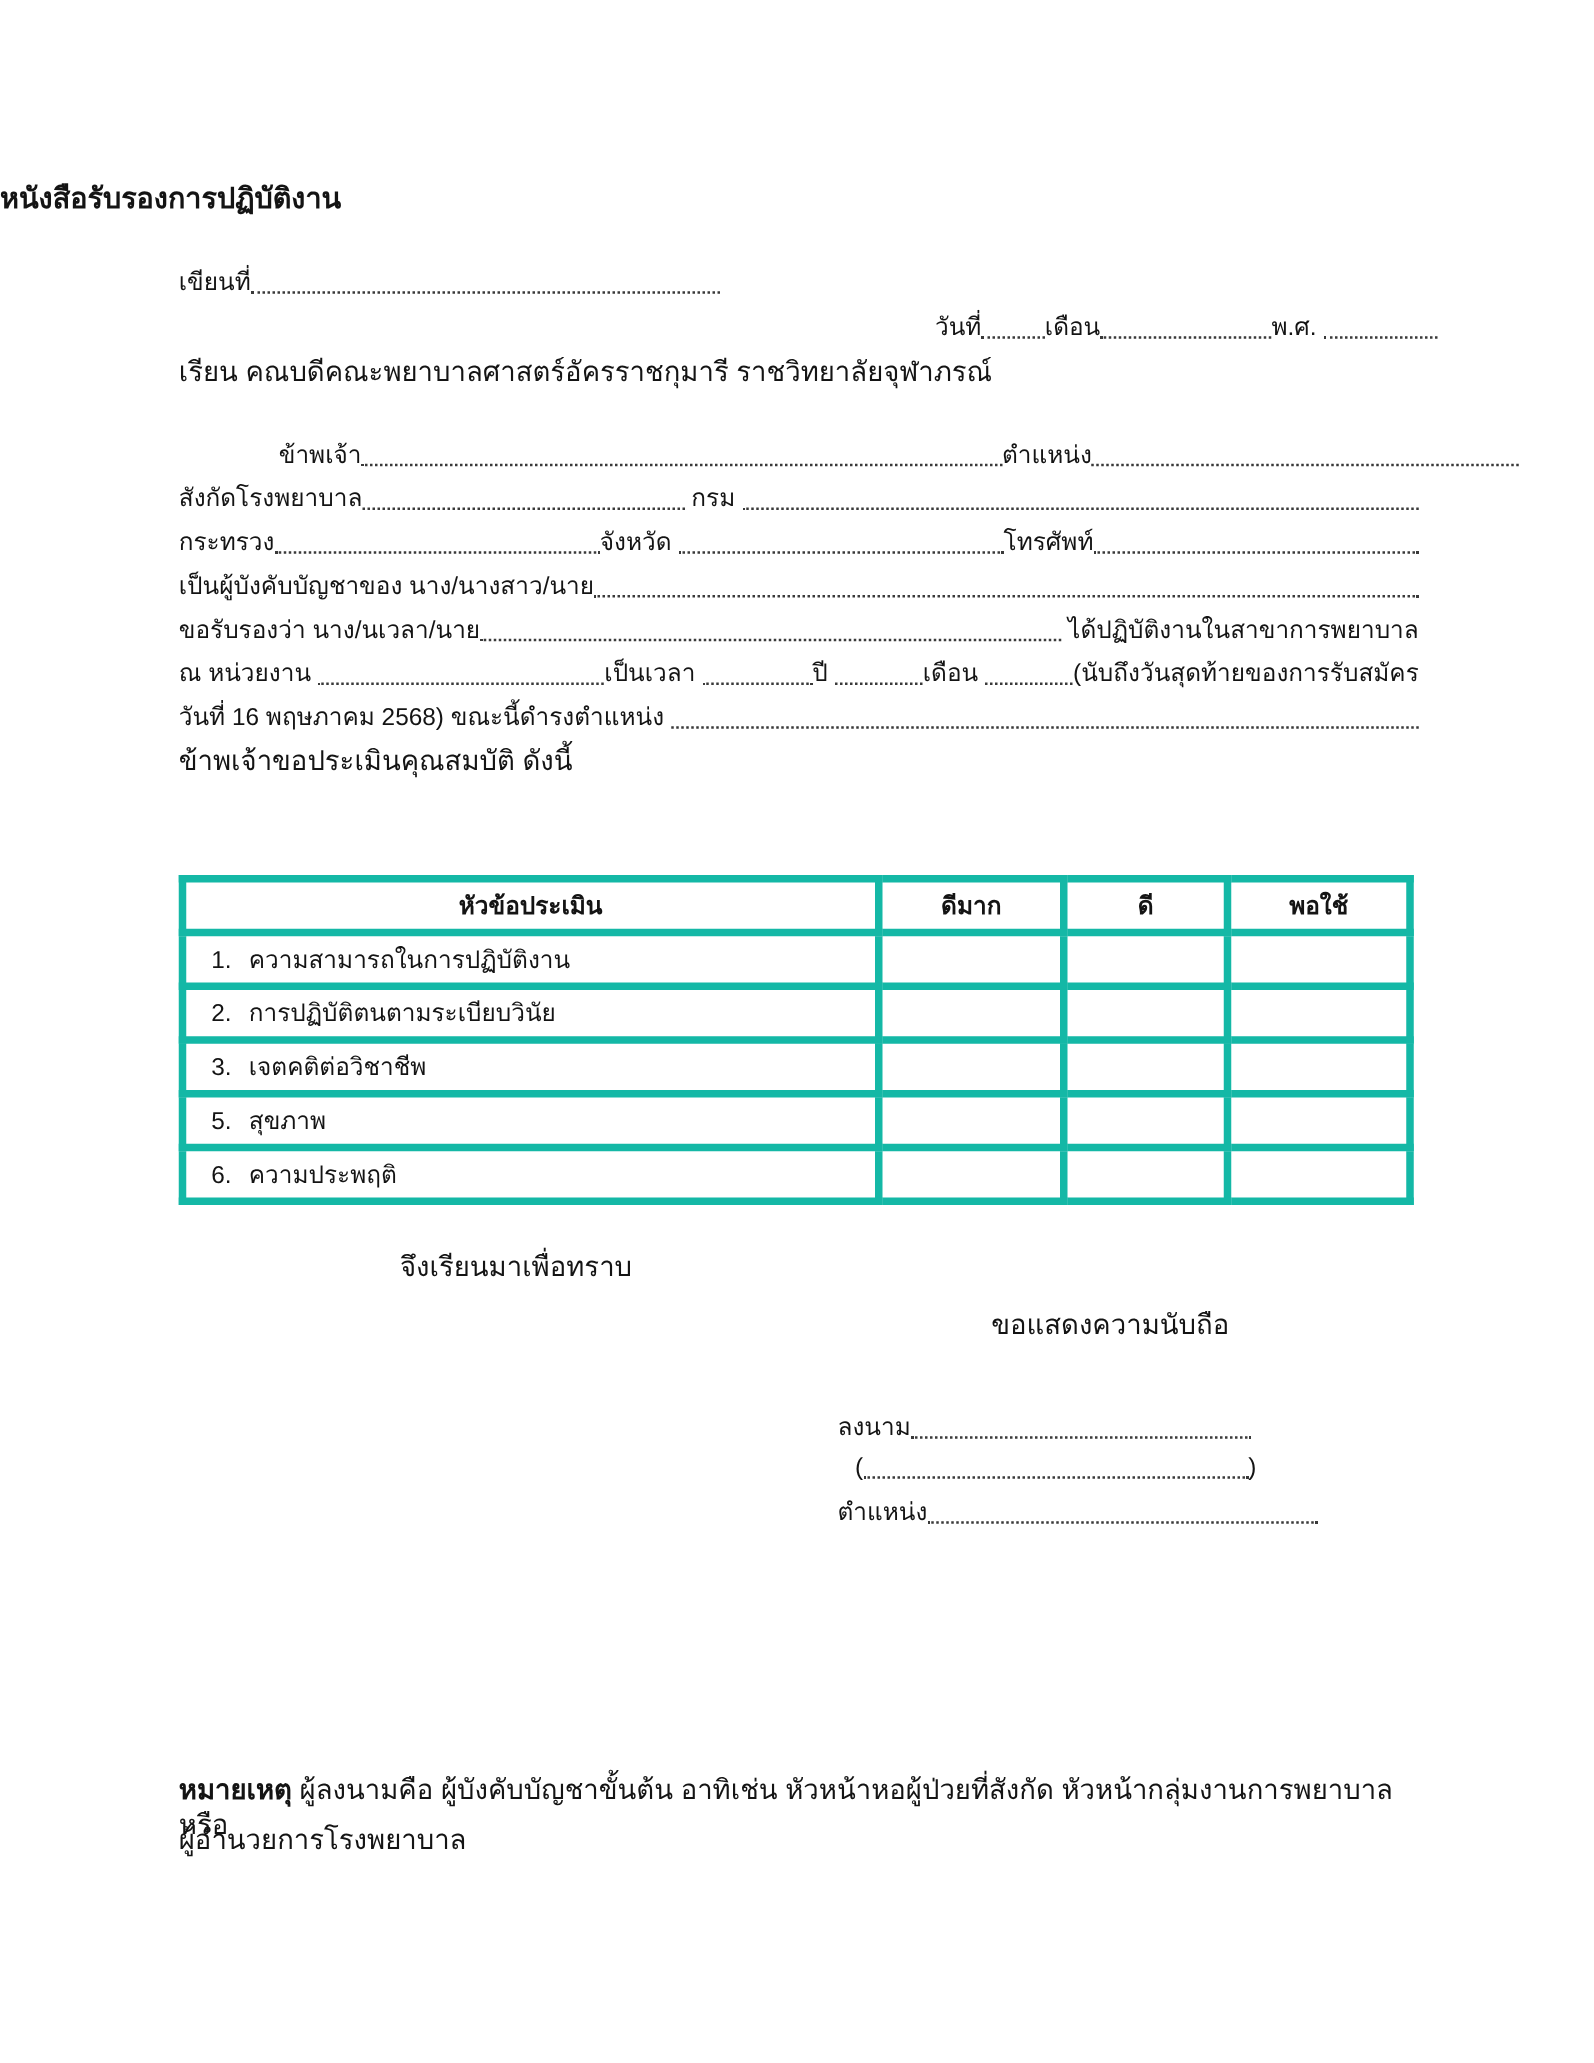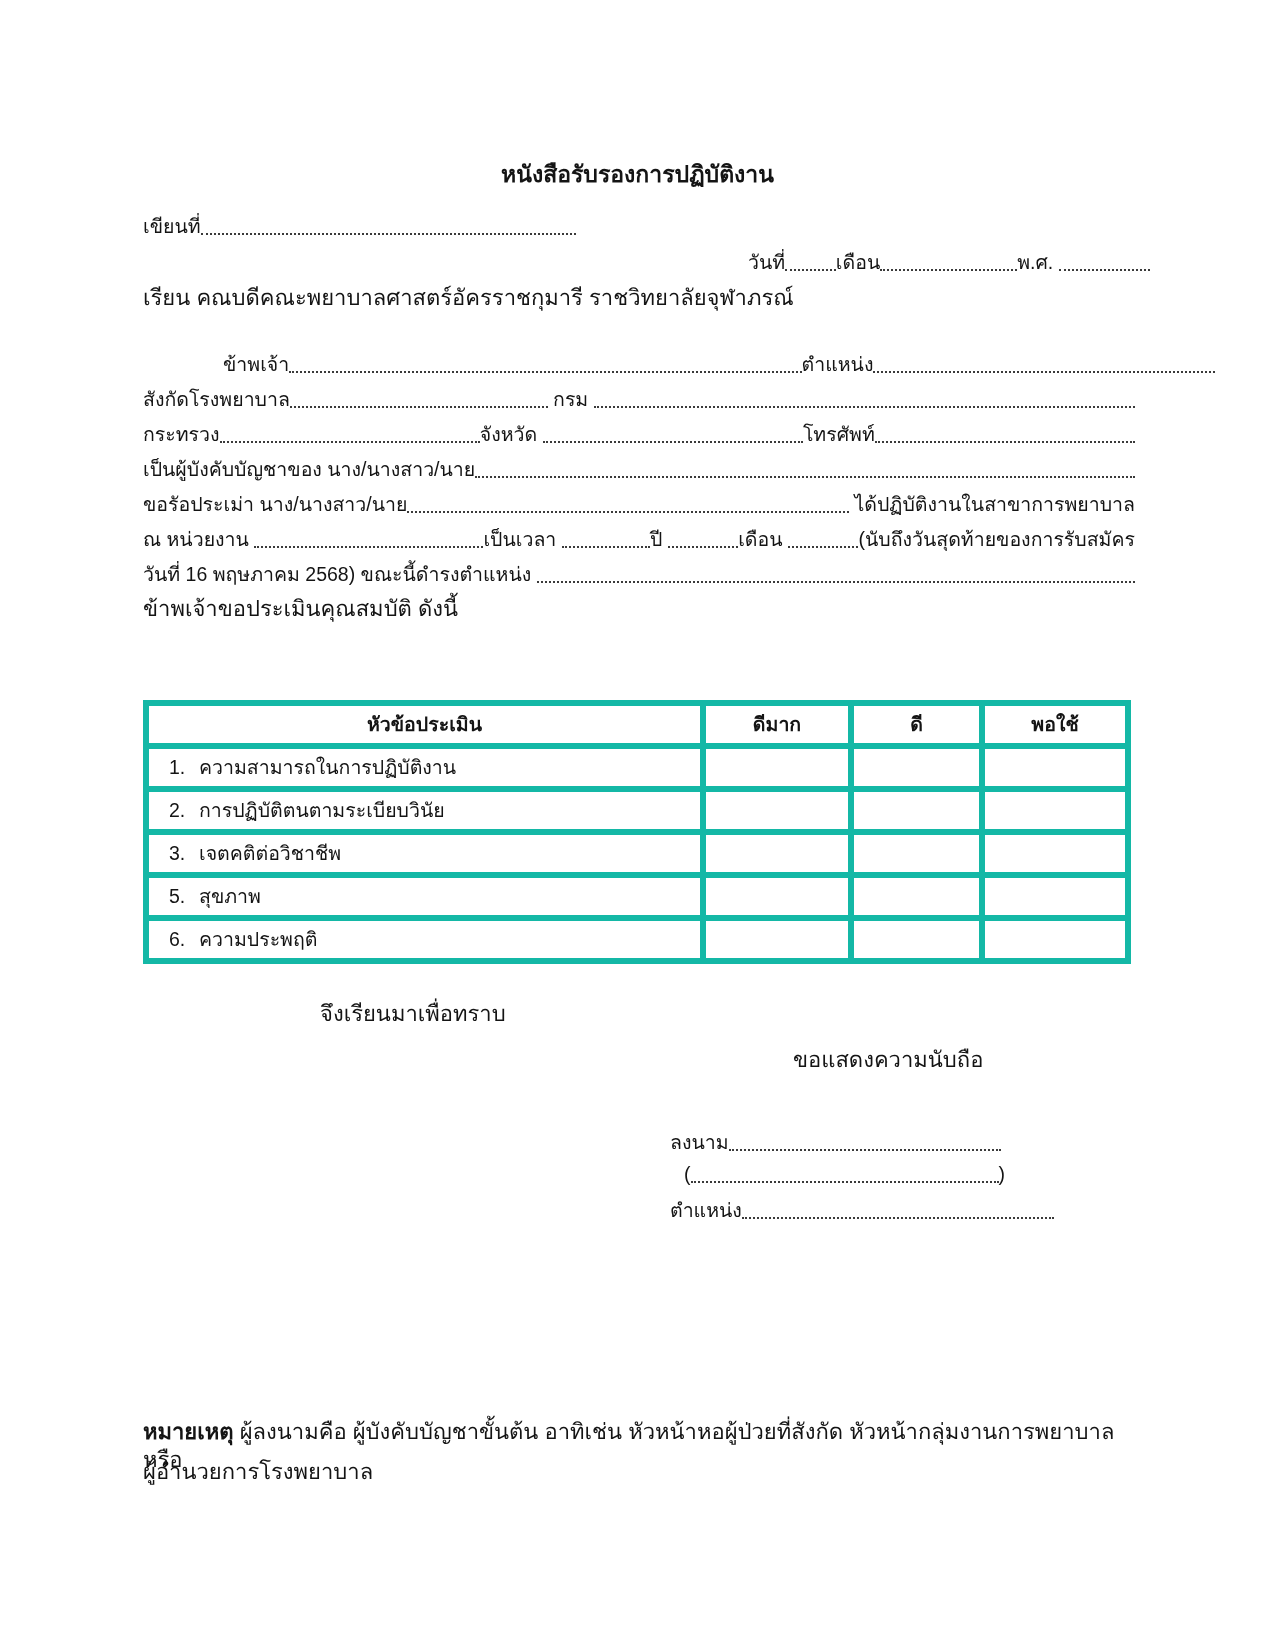--- a/index.html
+++ b/index.html
@@ -6,22 +6,22 @@
   .page{
     position:relative;
     width:1275px;height:1650px;
     background:#ffffff;
     color:#141414;
     font-family:"Liberation Sans", sans-serif;
     overflow:hidden;
   }
   .abs{position:absolute;}
   .doc-title{
-    top:156px;left:0;width:1275px;
-    text-align:center;
+    top:140px;left:0;width:1275px;
+    text-align:left;
     font-size:23px;font-weight:bold;
   }
   .txt{font-size:22px;line-height:28px;white-space:pre;}
   .segline{
     display:flex;
     align-items:flex-end;
     font-size:19.5px;
     line-height:28px;
   }
   .segline .seg-text{white-space:pre;}
@@ -95,21 +95,21 @@
       <span class="seg-text">โทรศัพท์</span>
       <span class="dots" style="flex: 1 1 0%;"></span>
     </div>
 
   <div class="abs segline" style="top:455px;left:143px;width:992px;">
       <span class="seg-text">เป็นผู้บังคับบัญชาของ นาง/นางสาว/นาย</span>
       <span class="dots" style="flex: 1 1 0%;"></span>
     </div>
 
   <div class="abs segline" style="top:490px;left:143px;width:992px;">
-      <span class="seg-text">ขอรัอประเม่า นาง/นางสาว/นาย</span>
+      <span class="seg-text">ขอรับรองว่า นาง/นเวลา/นาย</span>
       <span class="dots" style="flex: 1 1 0%;"></span>
       <span class="seg-text"> ได้ปฏิบัติงานในสาขาการพยาบาล</span>
     </div>
 
   <div class="abs segline" style="top:525px;left:143px;width:992px;">
       <span class="seg-text">ณ หน่วยงาน </span>
       <span class="dots" style="flex: 2.6 1 0%;"></span>
       <span class="seg-text">เป็นเวลา </span>
       <span class="dots" style="flex: 1 1 0%;"></span>
       <span class="seg-text">ปี </span>

